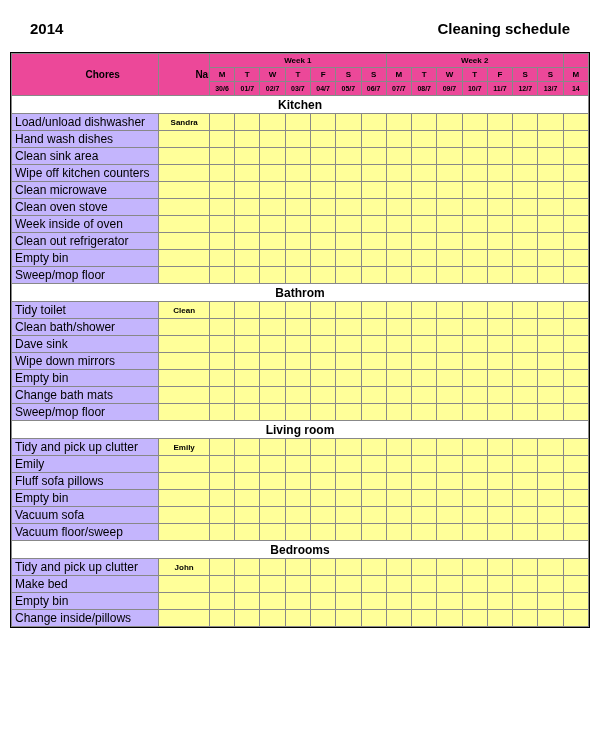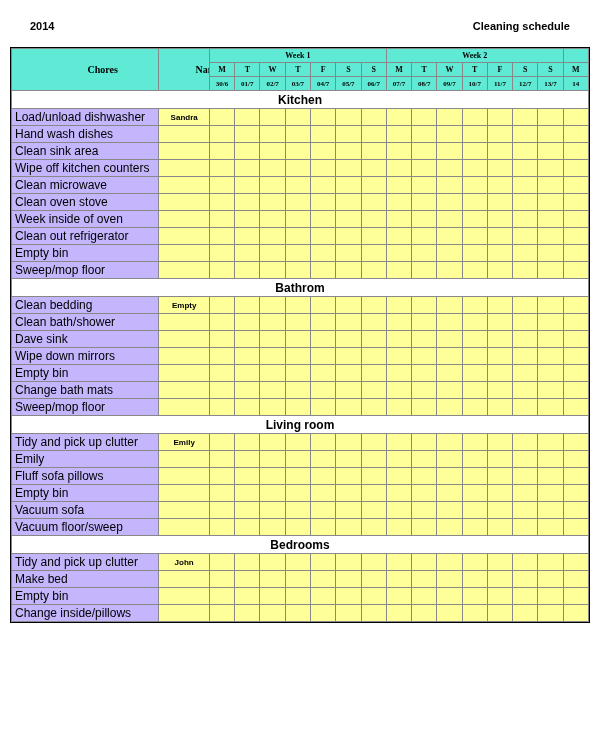--- a/index.html
+++ b/index.html
@@ -9,21 +9,21 @@
       font-size: 10px;
       color: #000;
       width: 600px;
       min-height: 730px;
       padding: 10px;
     }
     .header {
       display: flex;
       justify-content: space-between;
       padding: 10px 20px 15px 20px;
-      font-size: 11px;
+      font-size: 15px;
       font-weight: bold;
     }
     .table-wrapper {
       border: 1px solid #000;
       overflow: hidden;
     }
     table {
       border-collapse: collapse;
       width: 100%;
       table-layout: fixed;
@@ -36,25 +36,24 @@
       font-size: 8px;
       height: 14px;
       overflow: hidden;
       white-space: nowrap;
     }
     .col-chores { width: 100px; text-align: left; padding-left: 3px; }
     .col-name { width: 34px; font-weight: bold; }
     .col-day { width: 18px; }
 
     .header-row td {
-      background: #5eead4;
+      background: #ec4899;
       font-weight: bold;
       border: 1px solid #888;
       text-align: center;
-      font-family: Liberation Serif, serif;
     }
     .week-header {
       background: #fff;
       font-weight: bold;
     }
     .day-label {
       font-weight: bold;
       background: #fff;
     }
     .date-label {
@@ -346,22 +345,22 @@
           <td class="col-day"></td>
           <td class="col-day"></td>
           <td class="col-day"></td>
           <td class="col-day"></td>
           <td class="col-day"></td>
         </tr>
         <tr class="section-header">
           <td colspan="17">Bathrom</td>
         </tr>
         <tr class="chore-row">
-          <td class="col-chores">Clean bedding</td>
-          <td class="col-name">Empty</td>
+          <td class="col-chores">Tidy toilet</td>
+          <td class="col-name">Clean</td>
           <td class="col-day"></td>
           <td class="col-day"></td>
           <td class="col-day"></td>
           <td class="col-day"></td>
           <td class="col-day"></td>
           <td class="col-day"></td>
           <td class="col-day"></td>
           <td class="col-day"></td>
           <td class="col-day"></td>
           <td class="col-day"></td>

